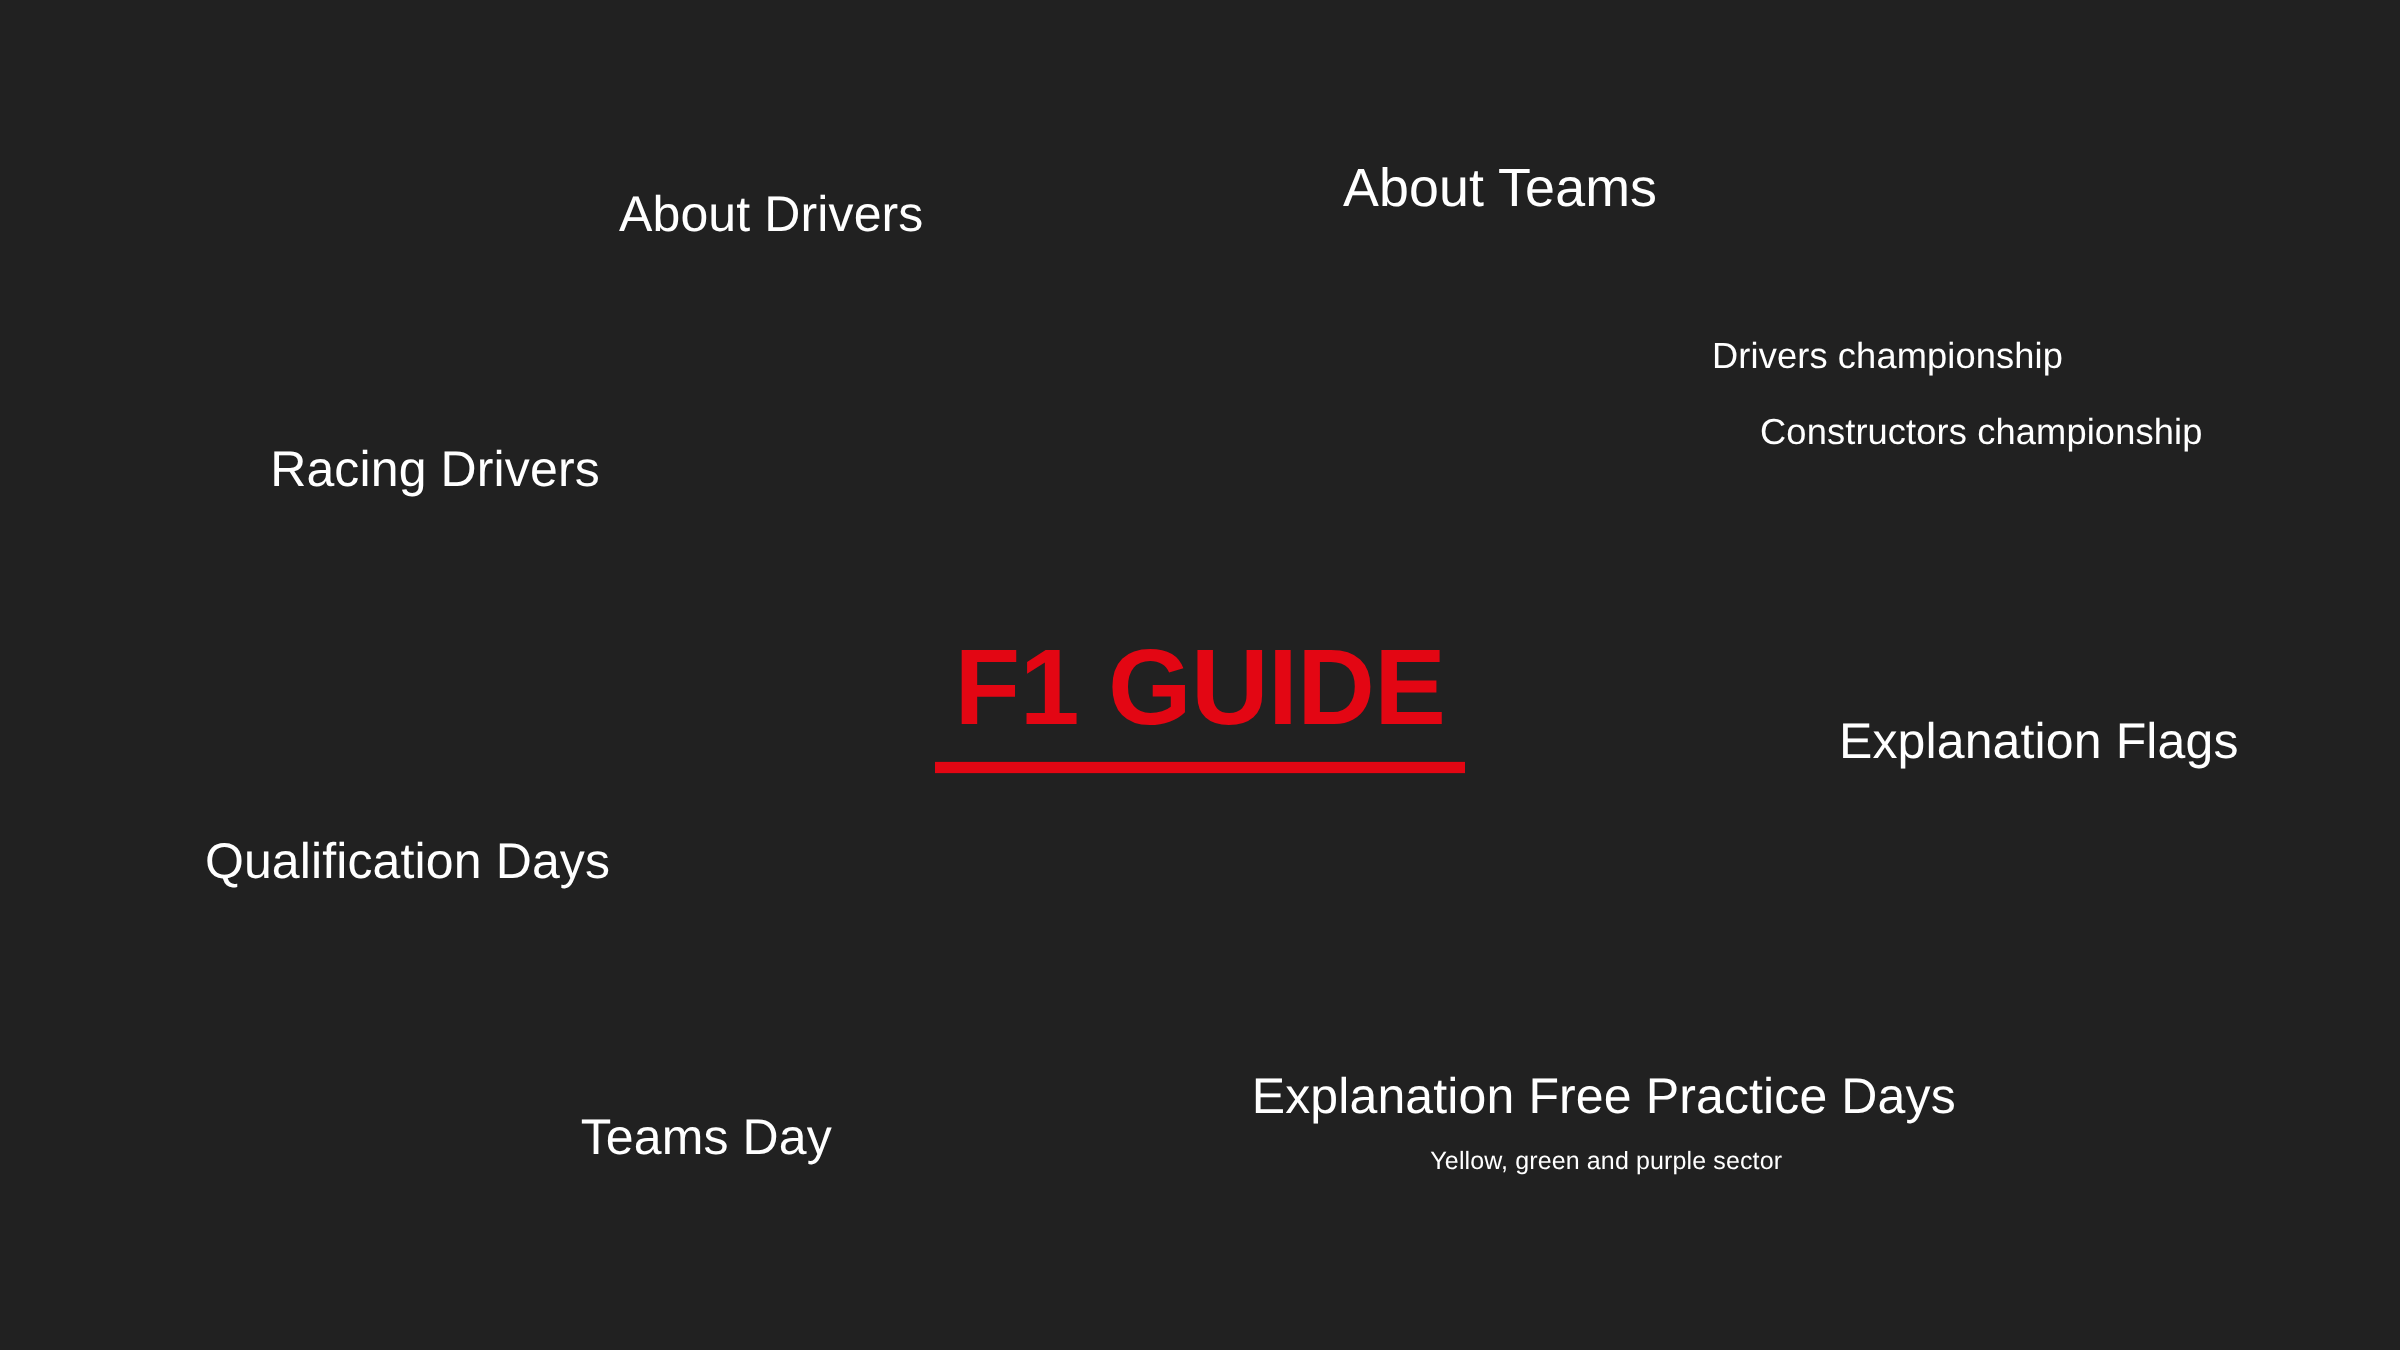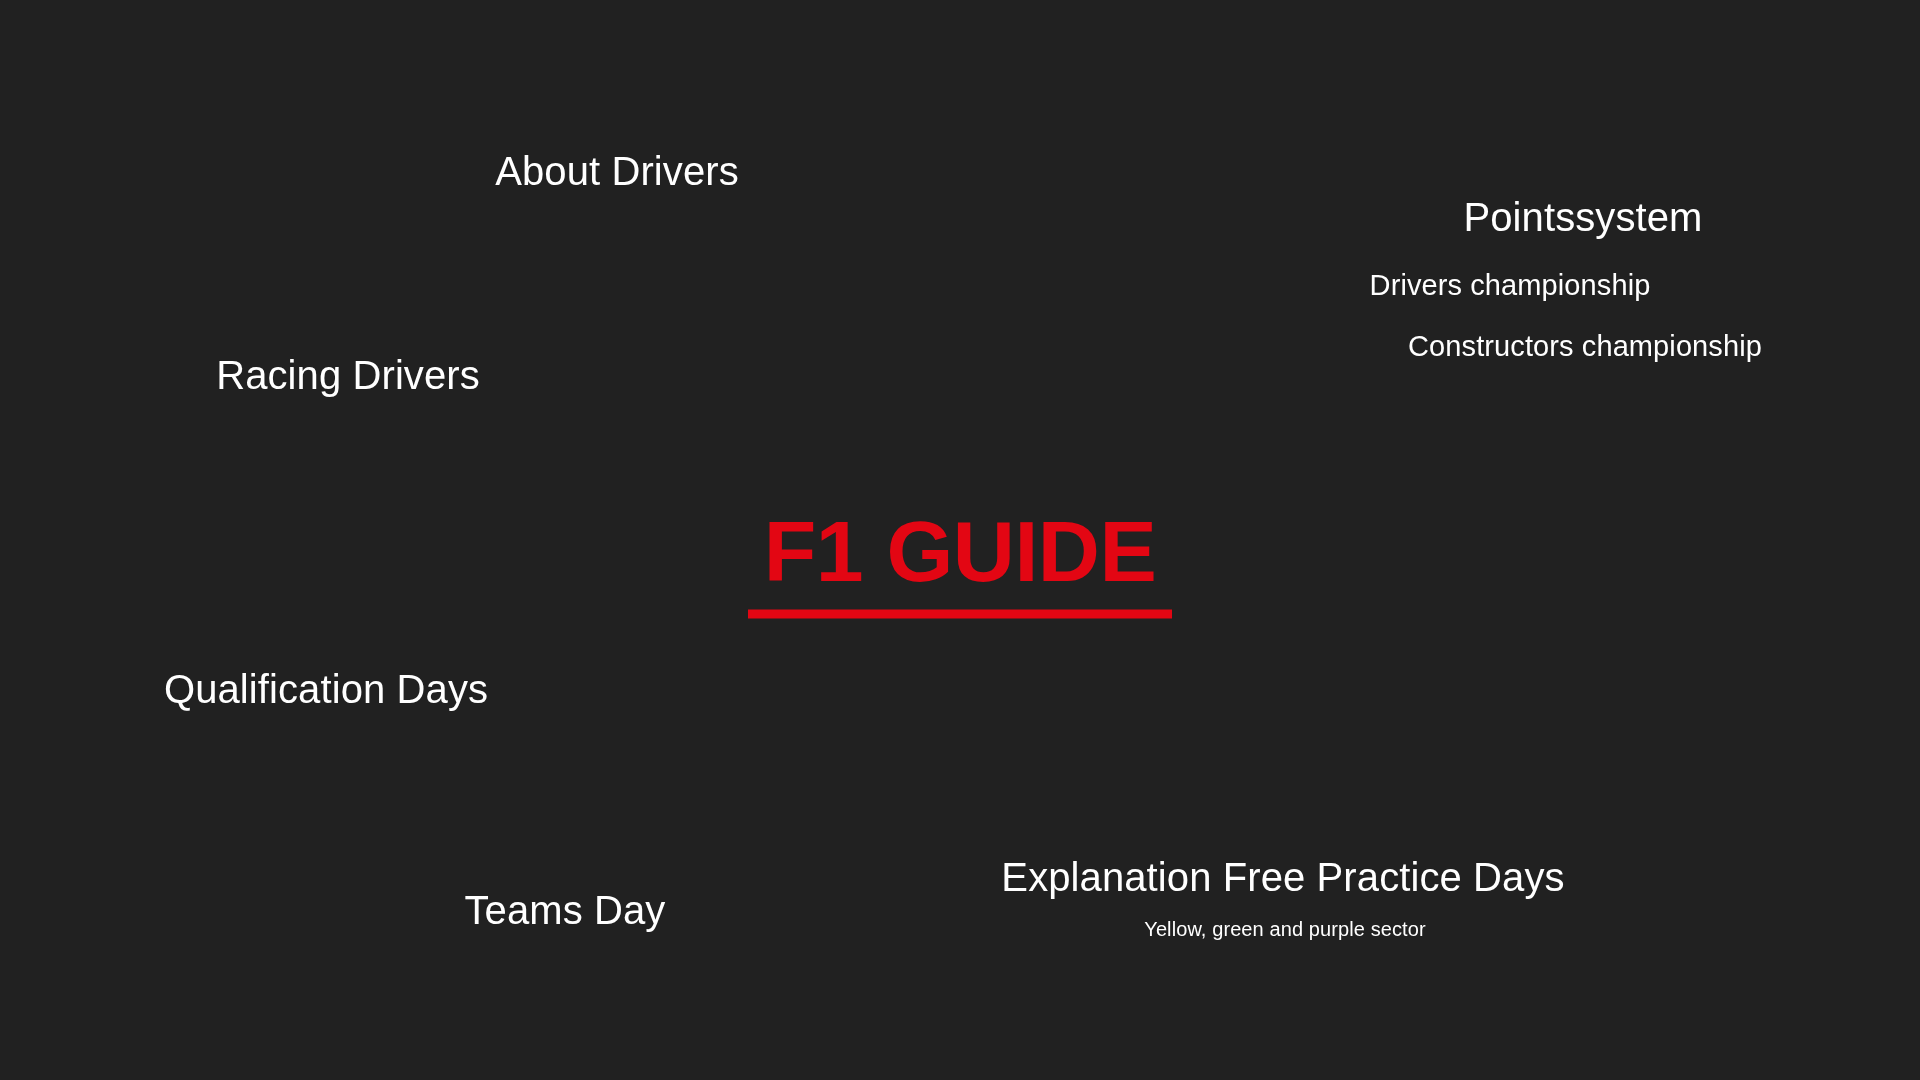--- a/index.html
+++ b/index.html
@@ -81,29 +81,30 @@
     background: #e30613;
   }
 </style>
 </head>
 <body>
 
 <div id="canvas">
 
   <div class="node topic" style="left:617px; top:172px;">About Drivers</div>
 
+  <div class="node topic-lg" style="left:1200px; top:151px;">About Teams</div>
 
-  <div class="node topic" style="left:1583px; top:218px;">Pointssystem</div>
 
   <div class="node sub" style="left:1510px; top:286px;">Drivers championship</div>
 
   <div class="node sub" style="left:1585px; top:347px;">Constructors championship</div>
 
   <div class="node topic" style="left:348px; top:376px;">Racing Drivers</div>
 
+  <div class="node topic" style="left:1631px; top:594px;">Explanation Flags</div>
 
   <div class="node topic" style="left:326px; top:690px;">Qualification Days</div>
 
   <div class="node topic" style="left:565px; top:911px;">Teams Day</div>
 
   <div class="node topic-md" style="left:1283px; top:878px;">Explanation Free Practice Days</div>
 
   <div class="node sub-sm" style="left:1285px; top:930px;">Yellow, green and purple sector</div>
 
   <div id="title-block">

